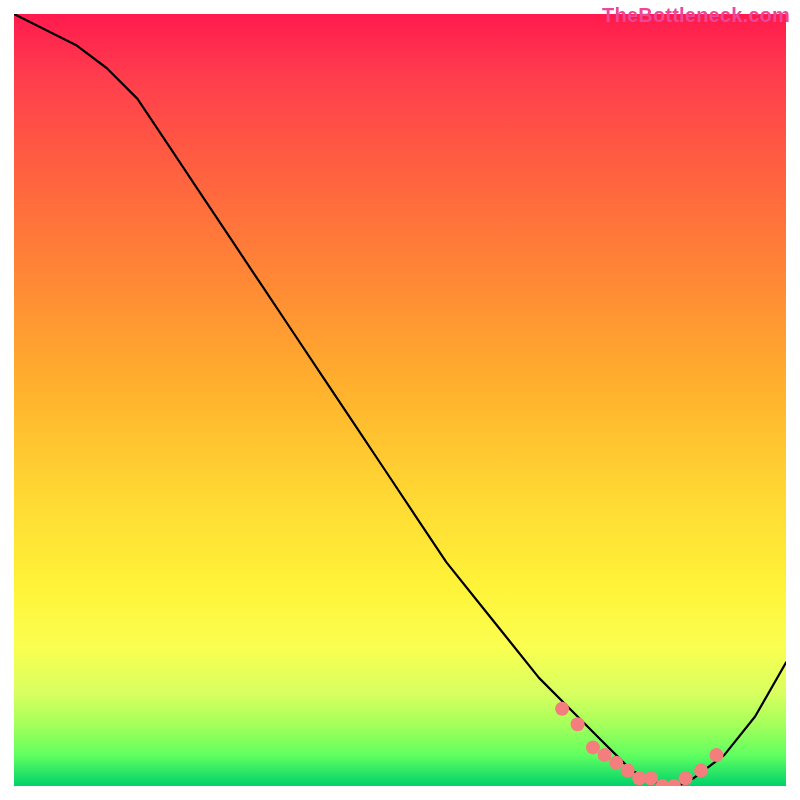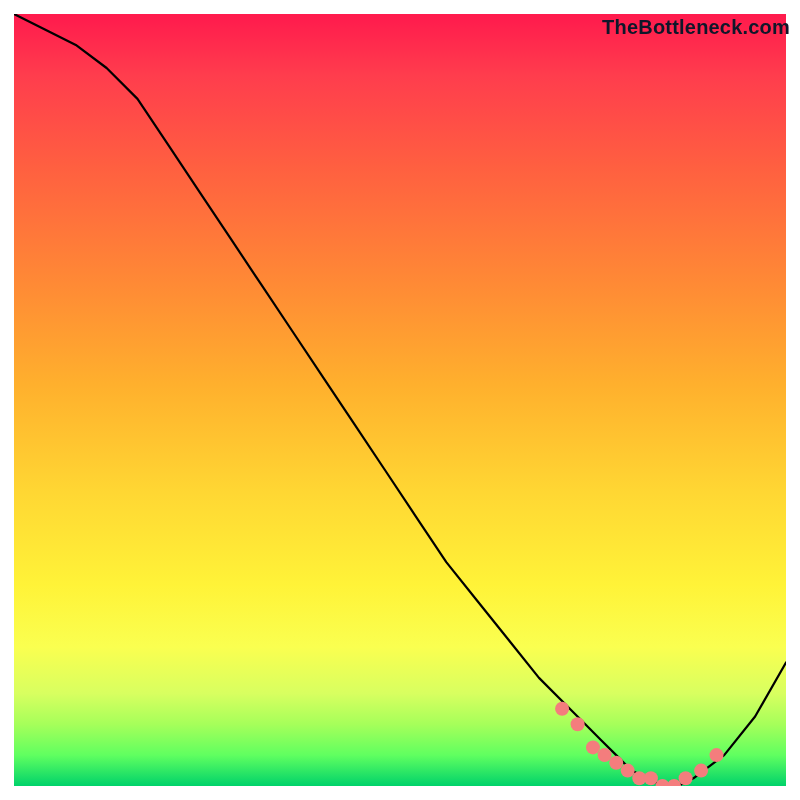--- a/index.html
+++ b/index.html
@@ -58,25 +58,25 @@
     stroke-width: 2.2;
     stroke-linejoin: round;
     stroke-linecap: round;
   }
   .marker {
     fill: #f47d7d;
     stroke: none;
   }
   .attribution {
     position: absolute;
-    top: 16px;
+    top: 4px;
     right: 10px;
     font-size: 20px;
     font-weight: 600;
-    color: #0f172a;
+    color: #ec4899;
     letter-spacing: 0.2px;
     user-select: none;
   }
 </style>
 </head>
 <body>
 
 <div class="stage">
 
   <div class="plot-clip">

